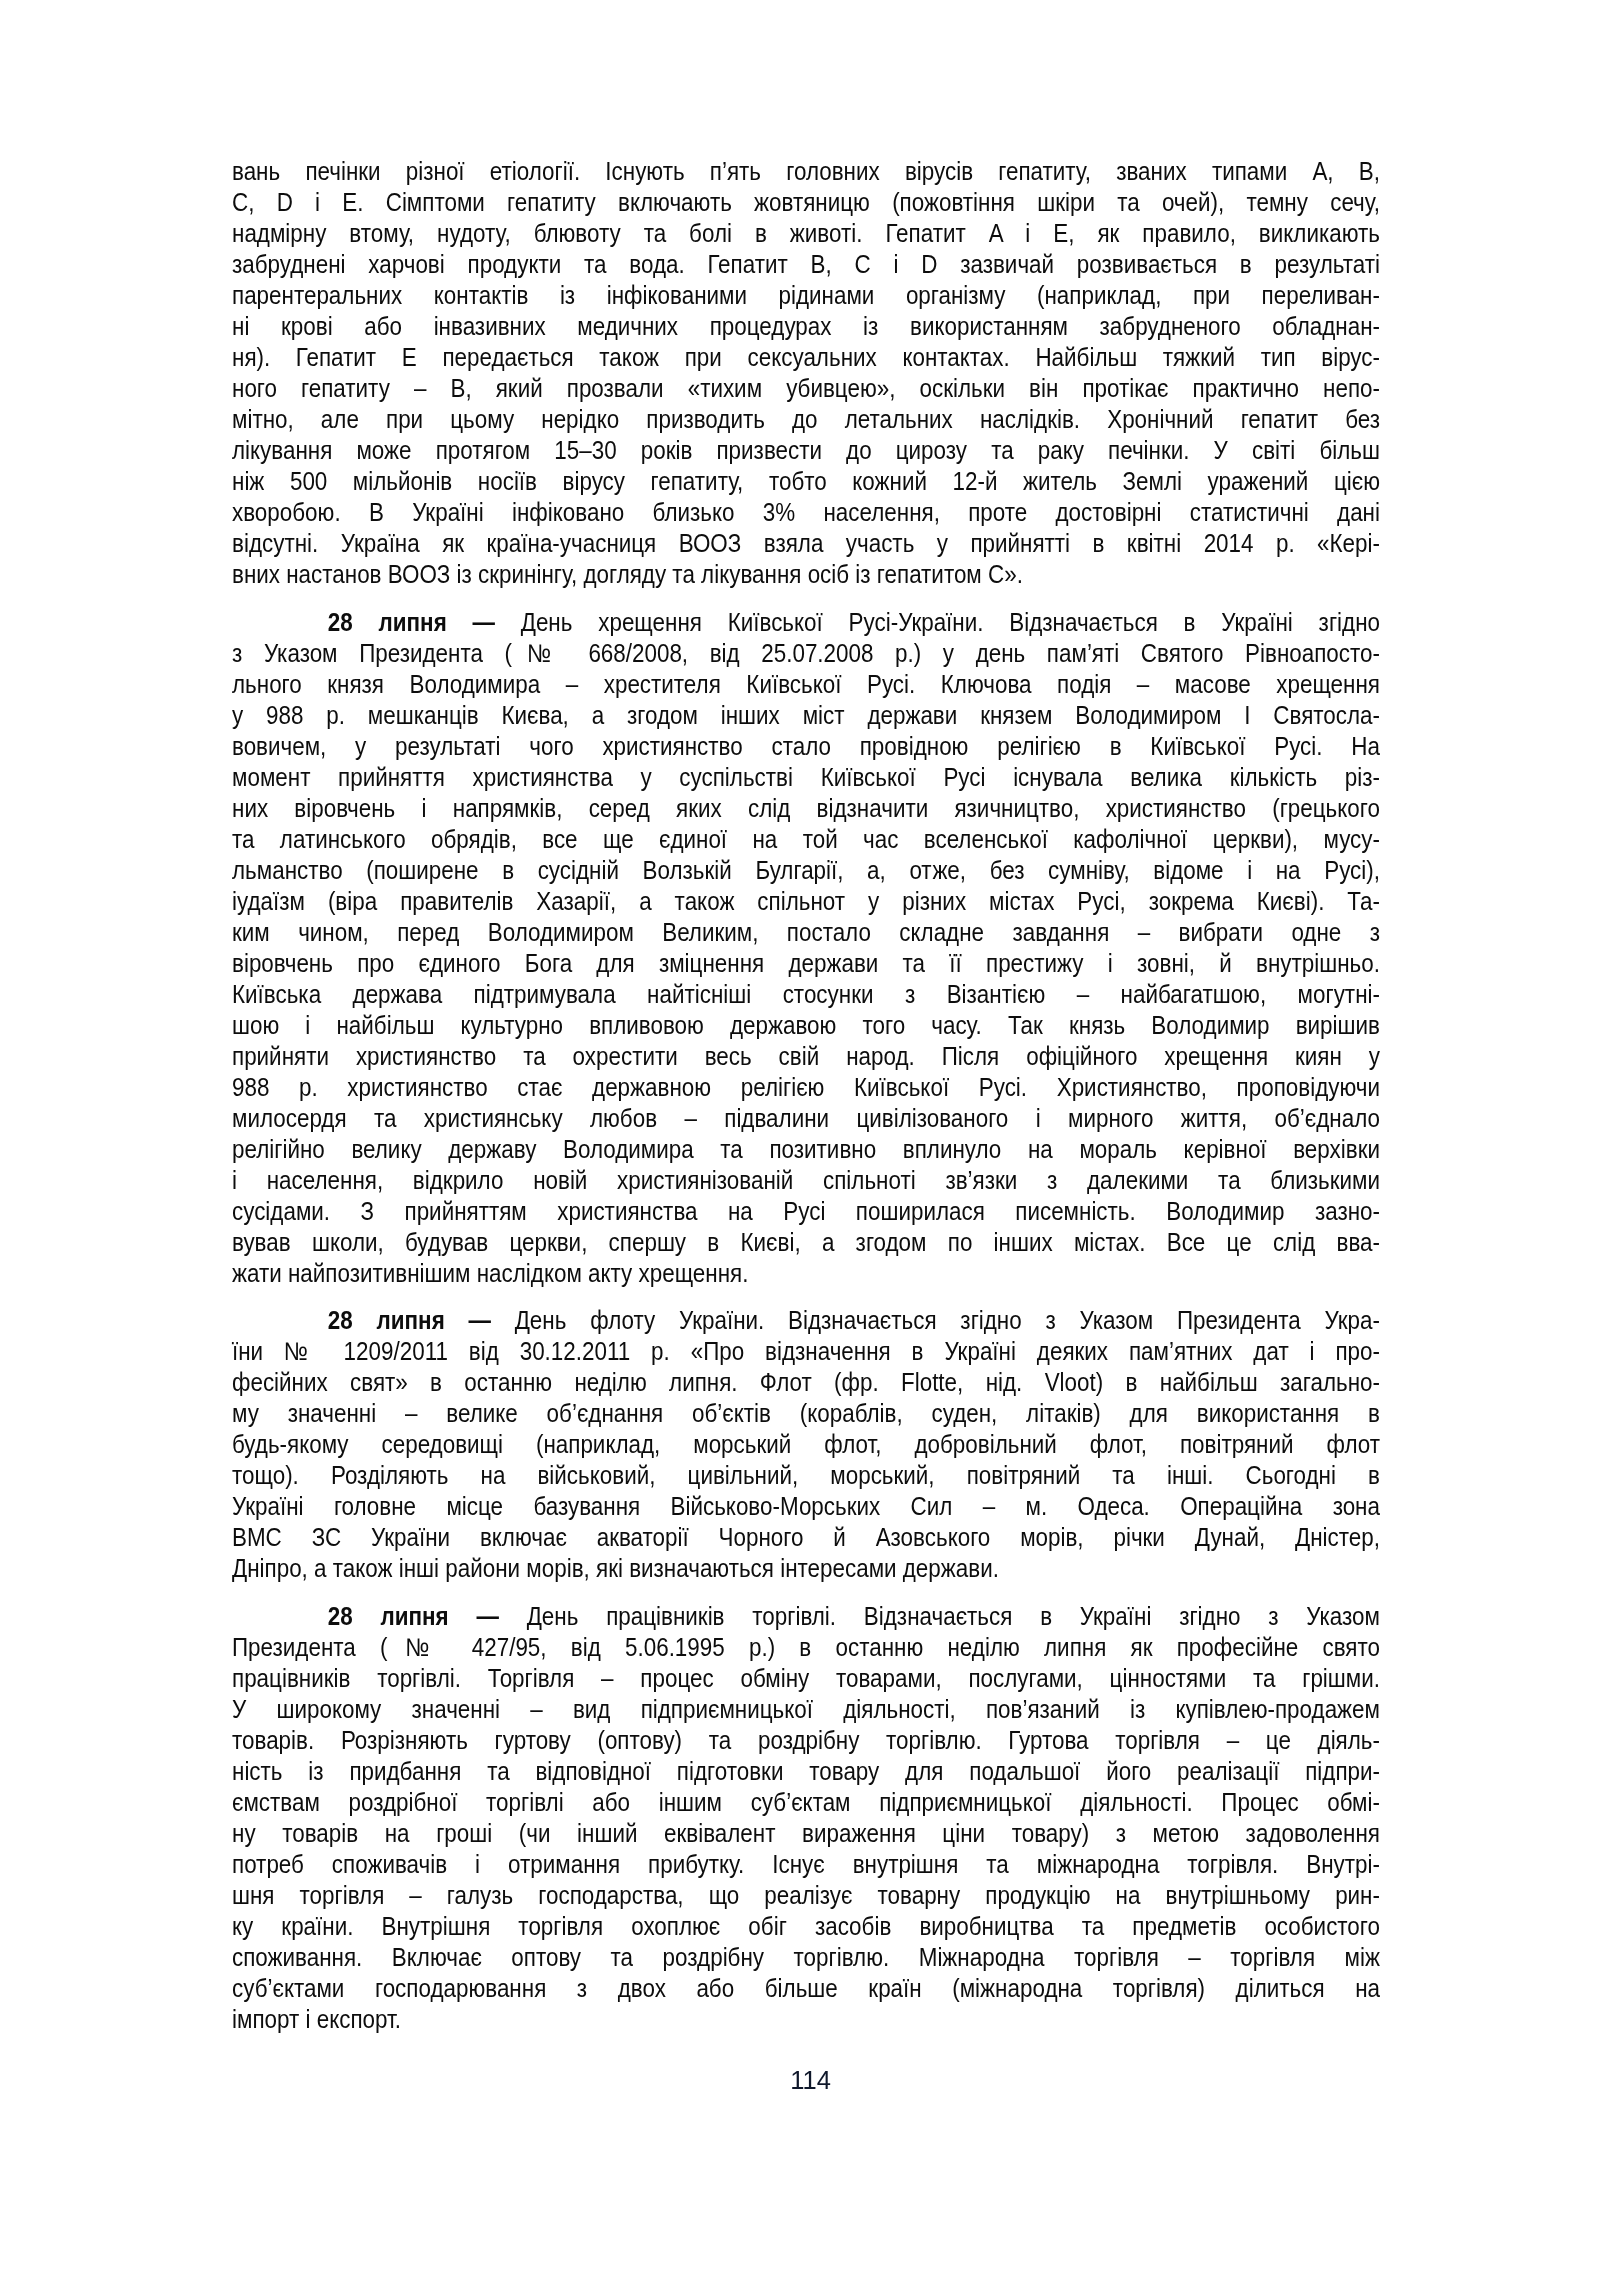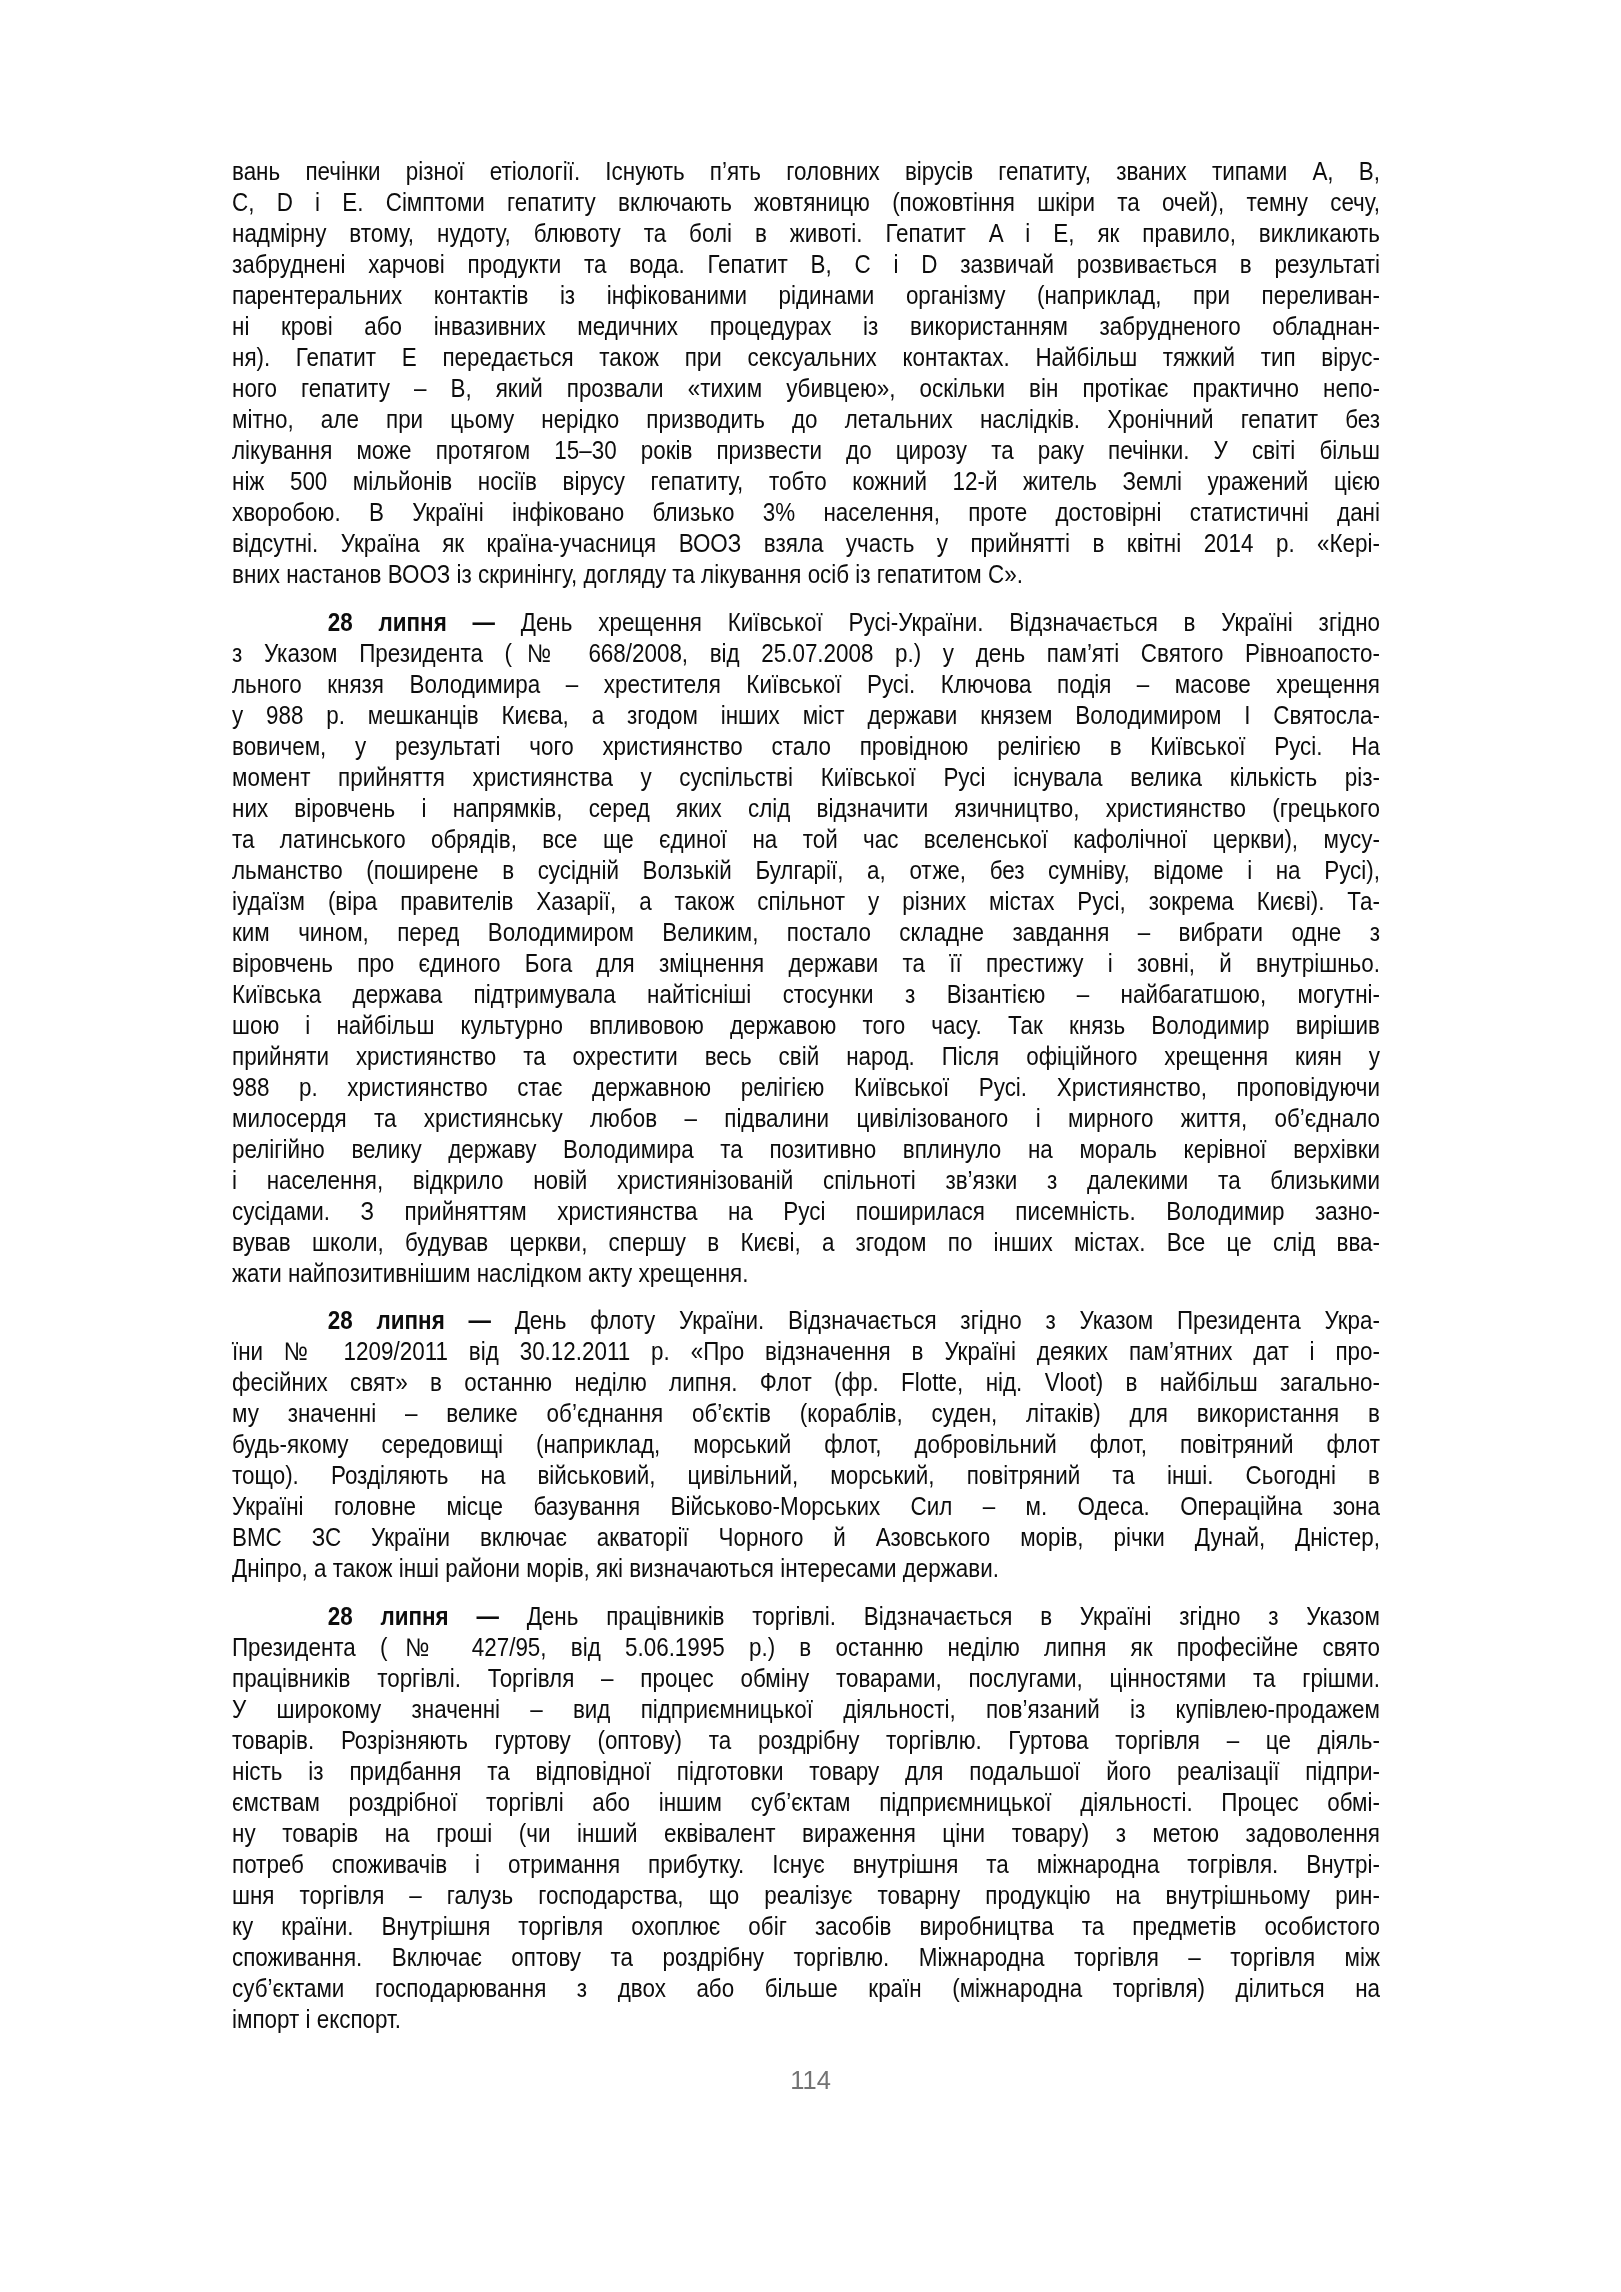--- a/index.html
+++ b/index.html
@@ -34,21 +34,21 @@
   .line.end { text-align-last: left; }
   .line.first { padding-left: 109px; }
   .lead { font-weight: 700; }
   .page-number {
     position: absolute;
     top: 2066px; left: 0;
     width: 100%;
     text-align: center;
     font-size: 25.5px;
     line-height: 29px;
-    color: #737373;
+    color: #0f172a;
   }
 </style>
 </head>
 <body>
 
 <div class="page">
   <div class="text-column">
       <div class="para">
         <div class="line">вань печінки різної етіології. Існують п’ять головних вірусів гепатиту, званих типами A, B,</div>
         <div class="line">C, D і E. Сімптоми гепатиту включають жовтяницю (пожовтіння шкіри та очей), темну сечу,</div>

